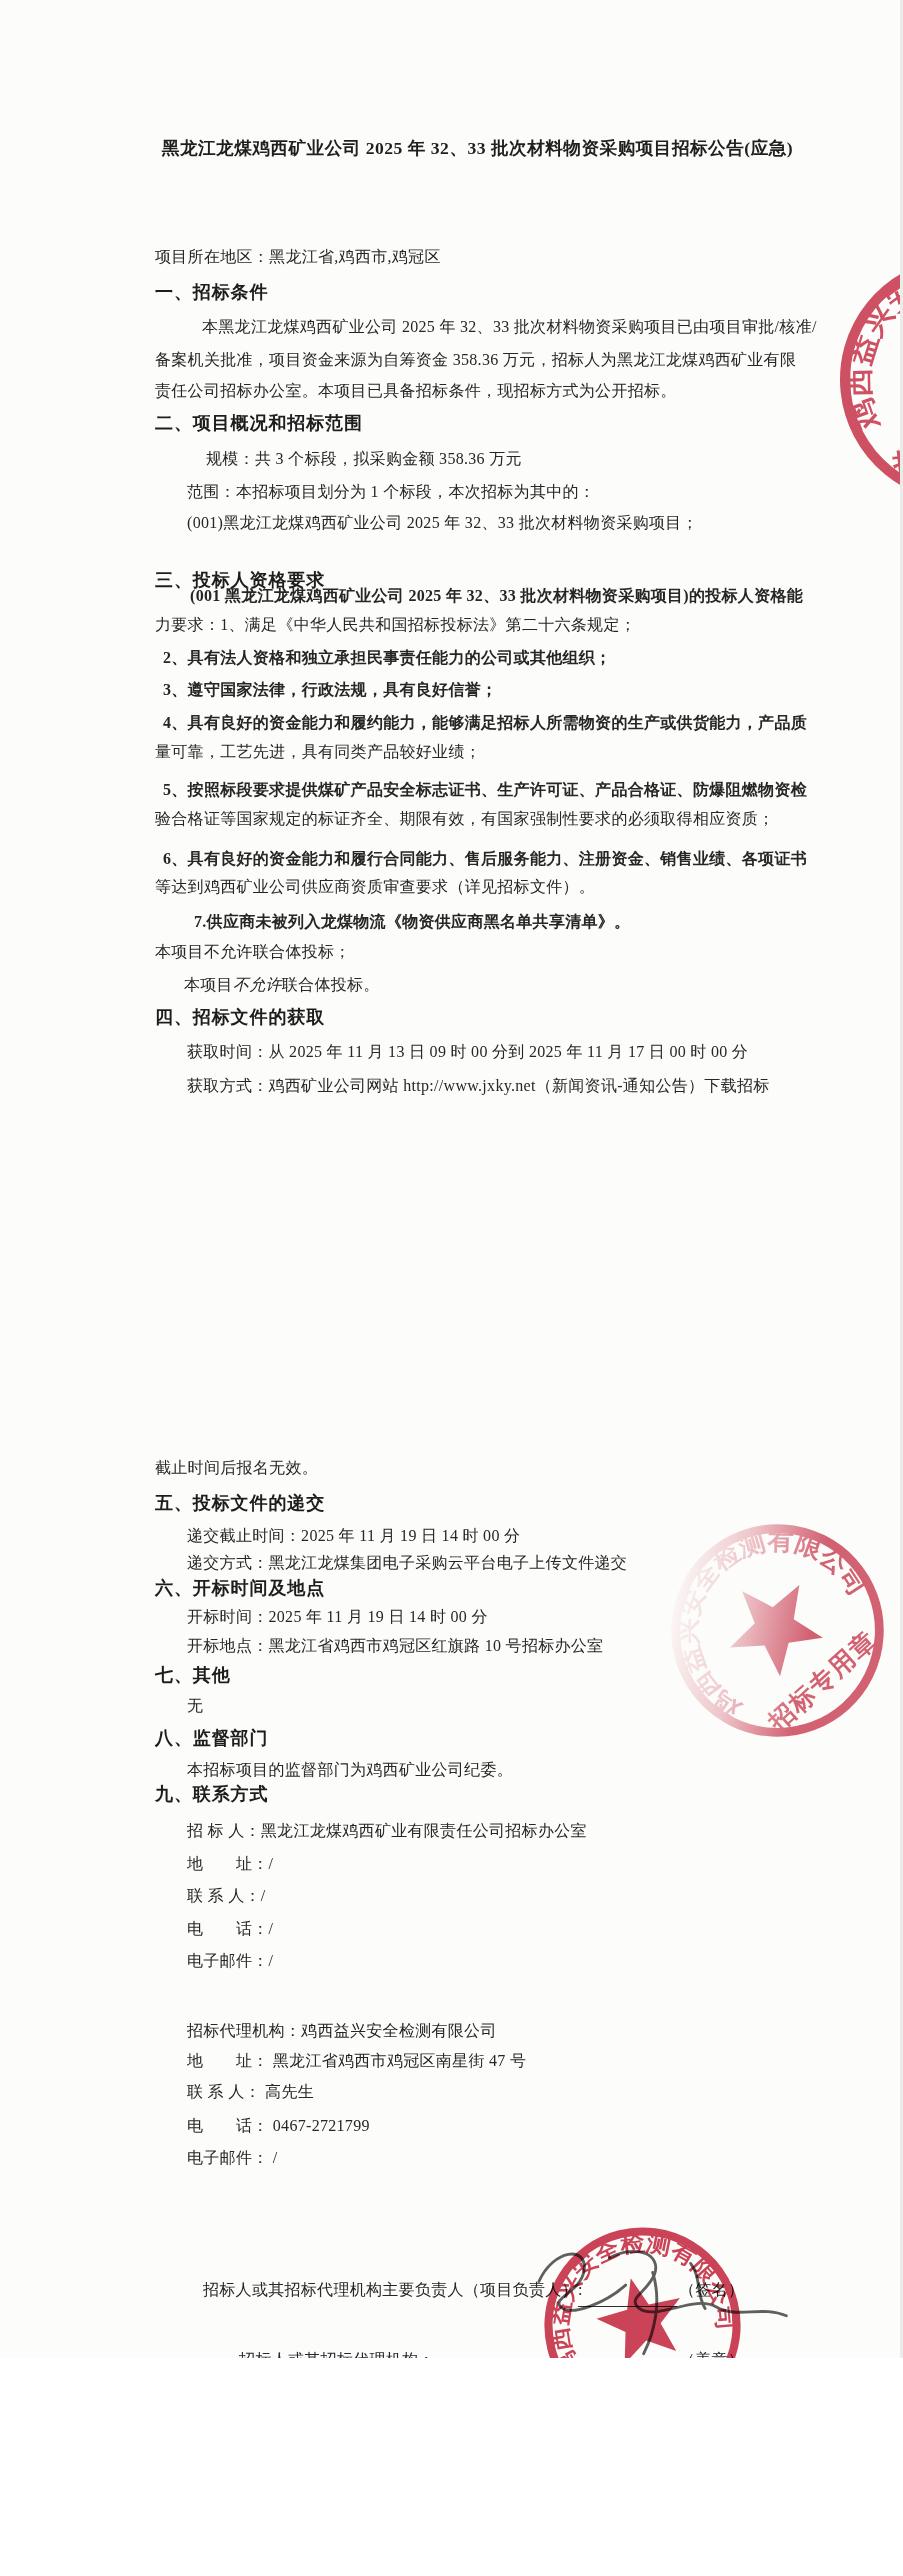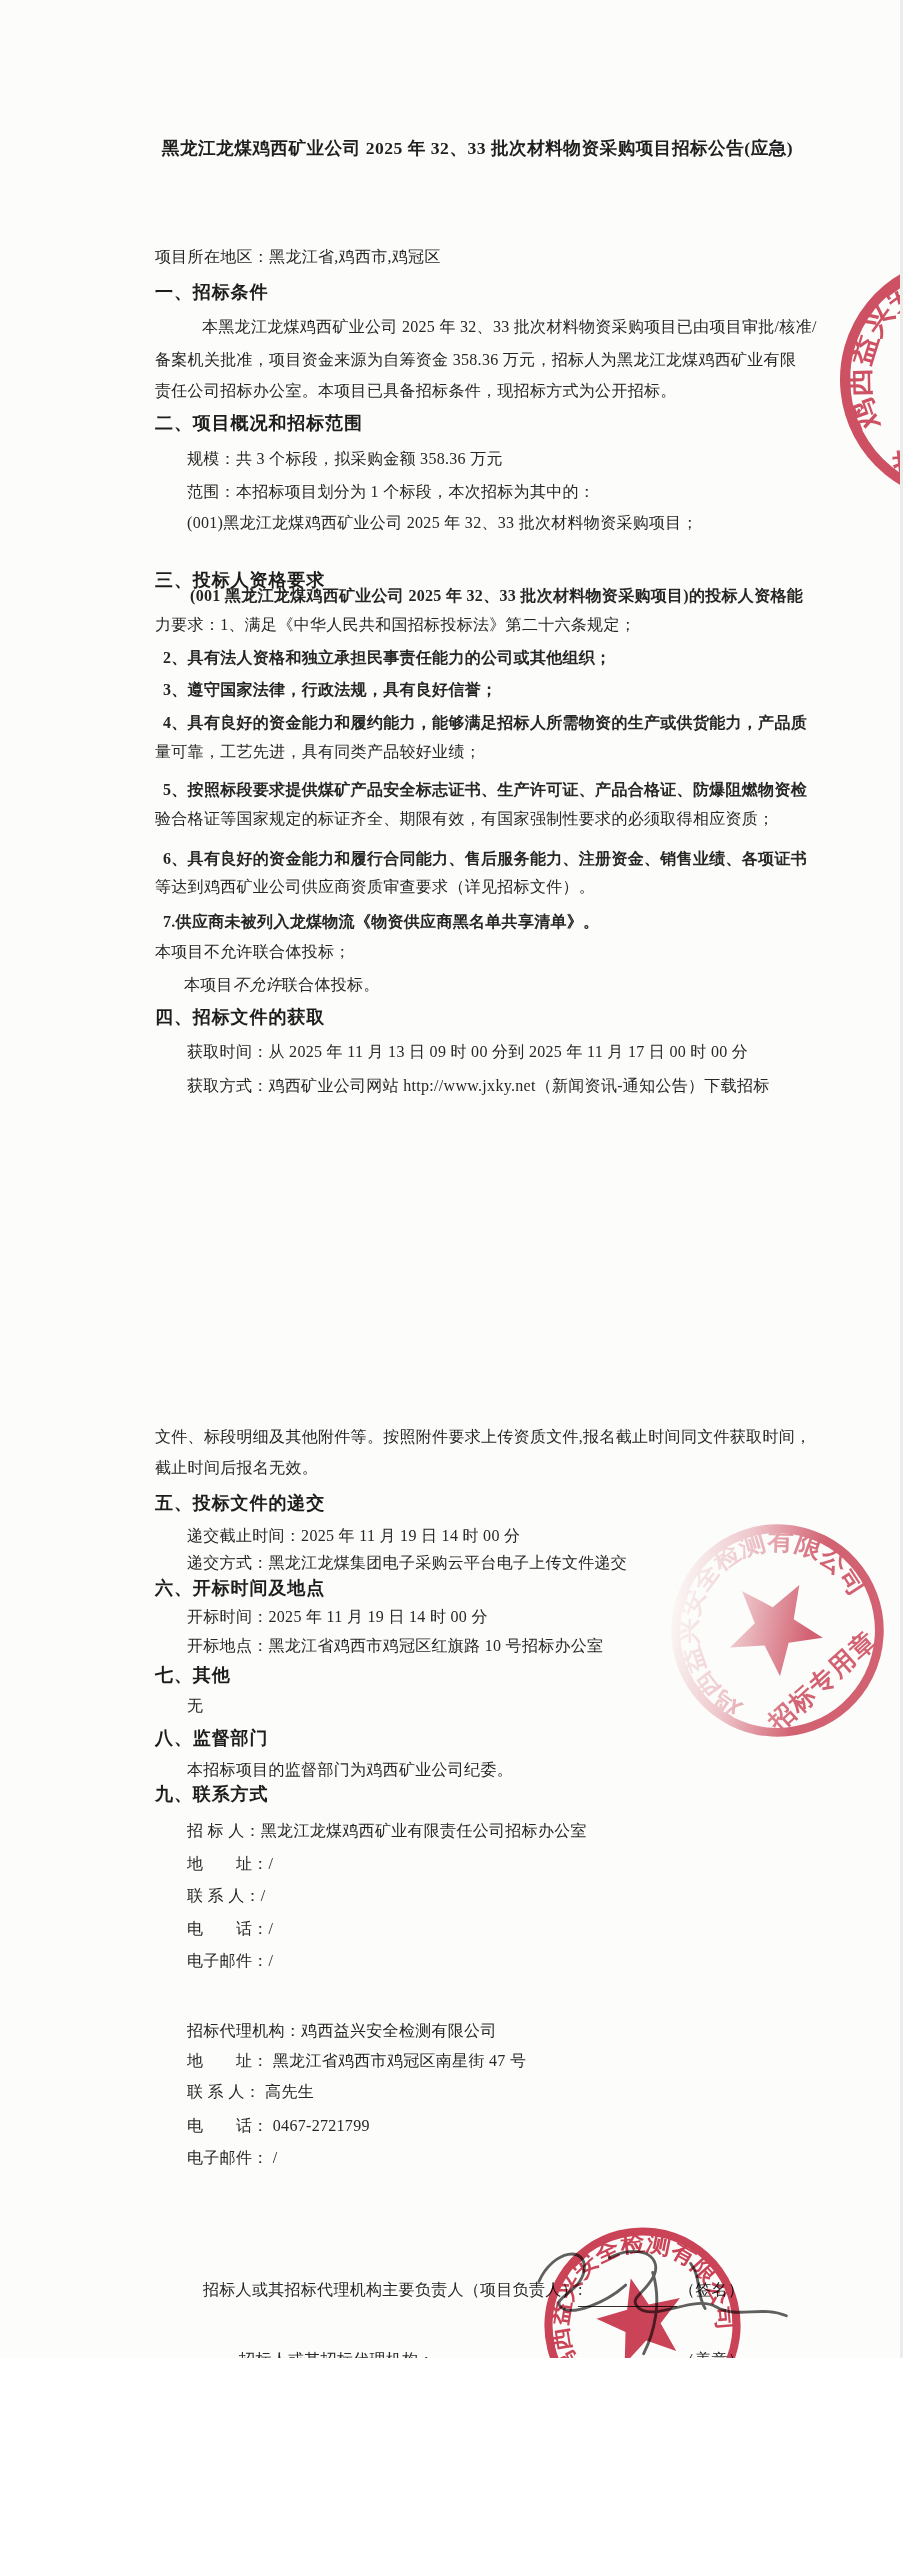--- a/index.html
+++ b/index.html
@@ -77,44 +77,43 @@
   <div class="title" style="top:136px;">黑龙江龙煤鸡西矿业公司 2025 年 32、33 批次材料物资采购项目招标公告(应急)</div>
 
   <div class="ln flush" style="top:246px;">项目所在地区：黑龙江省,鸡西市,鸡冠区</div>
 
   <div class="heading" style="top:280px;">一、招标条件</div>
   <div class="ln p1first" style="top:316px;">本黑龙江龙煤鸡西矿业公司 2025 年 32、33 批次材料物资采购项目已由项目审批/核准/</div>
   <div class="ln flush" style="top:349px;">备案机关批准，项目资金来源为自筹资金 358.36 万元，招标人为黑龙江龙煤鸡西矿业有限</div>
   <div class="ln flush" style="top:380px;">责任公司招标办公室。本项目已具备招标条件，现招标方式为公开招标。</div>
 
   <div class="heading" style="top:411px;">二、项目概况和招标范围</div>
-  <div class="ln ind" style="top:448px;">规模：共 3 个标段，拟采购金额 358.36 万元</div>
+  <div class="ln ind" style="top:448px;margin-left:19px;">规模：共 3 个标段，拟采购金额 358.36 万元</div>
   <div class="ln ind" style="top:481px;">范围：本招标项目划分为 1 个标段，本次招标为其中的：</div>
   <div class="ln ind" style="top:512px;">(001)黑龙江龙煤鸡西矿业公司 2025 年 32、33 批次材料物资采购项目；</div>
 
   <div class="heading" style="top:544px;margin-top:24px;">三、投标人资格要求</div>
   <div class="ln q1first" style="top:585px;">(001 黑龙江龙煤鸡西矿业公司 2025 年 32、33 批次材料物资采购项目)的投标人资格能</div>
   <div class="ln flush" style="top:614px;">力要求：1、满足《中华人民共和国招标投标法》第二十六条规定；</div>
   <div class="ln item" style="top:647px;">2、具有法人资格和独立承担民事责任能力的公司或其他组织；</div>
   <div class="ln item" style="top:679px;">3、遵守国家法律，行政法规，具有良好信誉；</div>
   <div class="ln item" style="top:712px;">4、具有良好的资金能力和履约能力，能够满足招标人所需物资的生产或供货能力，产品质</div>
   <div class="ln flush" style="top:741px;">量可靠，工艺先进，具有同类产品较好业绩；</div>
   <div class="ln item" style="top:779px;">5、按照标段要求提供煤矿产品安全标志证书、生产许可证、产品合格证、防爆阻燃物资检</div>
   <div class="ln flush" style="top:808px;">验合格证等国家规定的标证齐全、期限有效，有国家强制性要求的必须取得相应资质；</div>
   <div class="ln item" style="top:848px;">6、具有良好的资金能力和履行合同能力、售后服务能力、注册资金、销售业绩、各项证书</div>
   <div class="ln flush" style="top:876px;">等达到鸡西矿业公司供应商资质审查要求（详见招标文件）。</div>
-  <div class="ln item" style="top:911px;">7.供应商未被列入龙煤物流《物资供应商黑名单共享清单》。</div>
+  <div class="ln item" style="top:911px;margin-left:31px;">7.供应商未被列入龙煤物流《物资供应商黑名单共享清单》。</div>
   <div class="ln flush" style="top:941px;">本项目不允许联合体投标；</div>
   <div class="ln nojv2" style="top:974px;"><span>本项目</span><span class="em-italic">不允许</span><span>联合体投标。</span></div>
 
   <div class="heading" style="top:1005px;">四、招标文件的获取</div>
   <div class="ln ind" style="top:1041px;">获取时间：从 2025 年 11 月 13 日 09 时 00 分到 2025 年 11 月 17 日 00 时 00 分</div>
   <div class="ln ind" style="top:1075px;">获取方式：鸡西矿业公司网站 http://www.jxky.net（新闻资讯-通知公告）下载招标</div>
 
-  <div class="ln flush" style="top:1426px;">文件、标段明细及其他附件等。按照附件要求上传资质文件,报名截止时间同文件获取时间，</div>
   <div class="ln flush" style="top:1457px;">截止时间后报名无效。</div>
 
   <div class="heading" style="top:1491px;">五、投标文件的递交</div>
   <div class="ln ind" style="top:1525px;">递交截止时间：2025 年 11 月 19 日 14 时 00 分</div>
   <div class="ln ind" style="top:1552px;">递交方式：黑龙江龙煤集团电子采购云平台电子上传文件递交</div>
 
   <div class="heading" style="top:1576px;">六、开标时间及地点</div>
   <div class="ln ind" style="top:1606px;">开标时间：2025 年 11 月 19 日 14 时 00 分</div>
   <div class="ln ind" style="top:1635px;">开标地点：黑龙江省鸡西市鸡冠区红旗路 10 号招标办公室</div>
 

